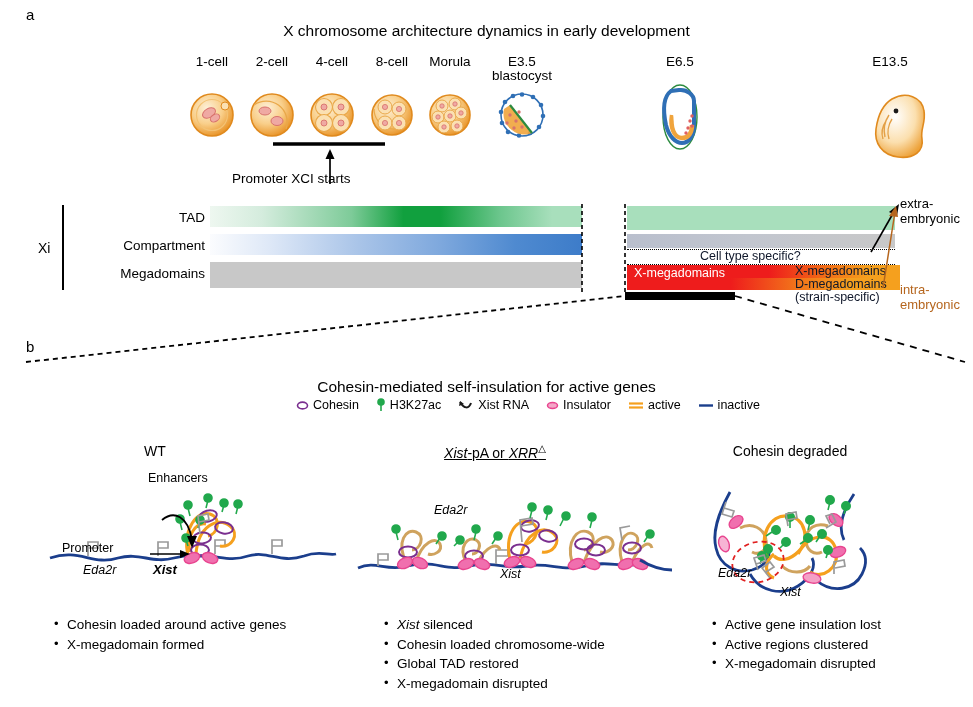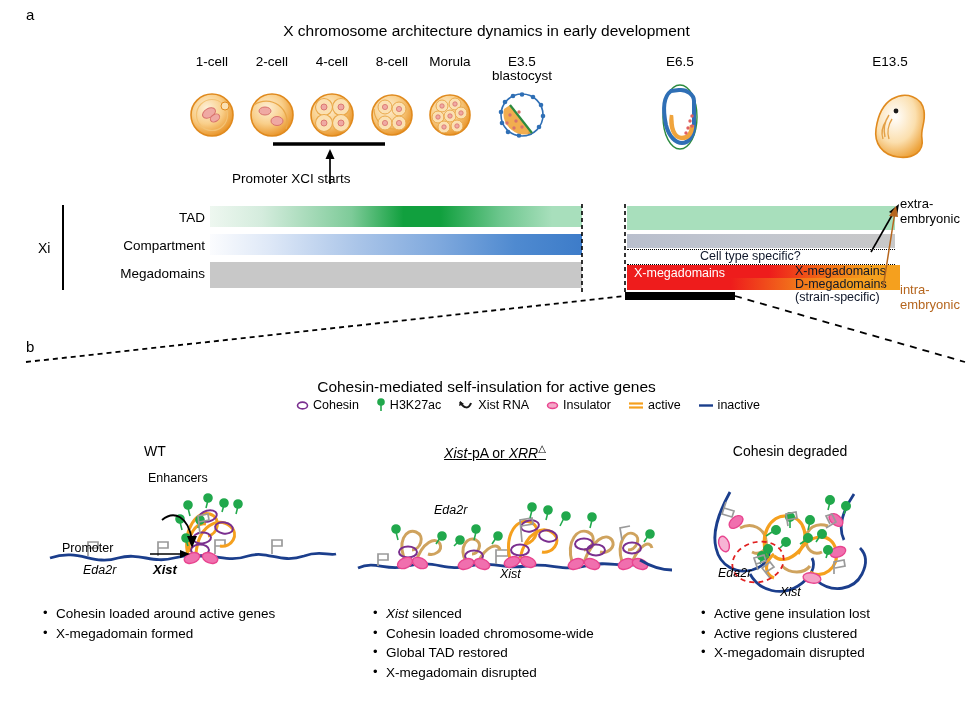--- a/index.html
+++ b/index.html
@@ -10,21 +10,21 @@
   .fig-title{font-size:15.5px;text-align:center;white-space:nowrap;}
   .stage-label{font-size:13.5px;text-align:center;line-height:14px;}
   .rowlabel{font-size:13.5px;text-align:right;white-space:nowrap;}
   .bar{position:absolute;}
   .barlabel{position:absolute;font-size:12.5px;color:#fff;white-space:nowrap;}
   .blacklabel{position:absolute;font-size:12.5px;color:#0f172a;white-space:nowrap;}
   .brown{color:#b5651d;}
   .legend-row{display:flex;align-items:center;gap:4px;font-size:12.5px;white-space:nowrap;margin-left:48px;}
   .legend-item{display:flex;align-items:center;gap:4px;margin-right:13px;}
   .sub-title{font-size:14px;text-align:center;white-space:nowrap;}
-  ul.bul{list-style:none;margin:1px;padding:0;font-size:13.5px;line-height:18.5px;}
+  ul.bul{list-style:none;margin:12px;padding:0;font-size:13.5px;line-height:18.5px;}
   ul.bul li{position:relative;padding-left:13px;margin-bottom:1px;}
   ul.bul li:before{content:"\2022";position:absolute;left:0;top:-1px;font-size:13px;}
   i{font-style:italic;}
   svg{display:block;overflow:visible;}
 </style>
 </head>
 <body>
 
 <div class="abs panel-letter" style="left:26px;top:6px;">a</div>
 

